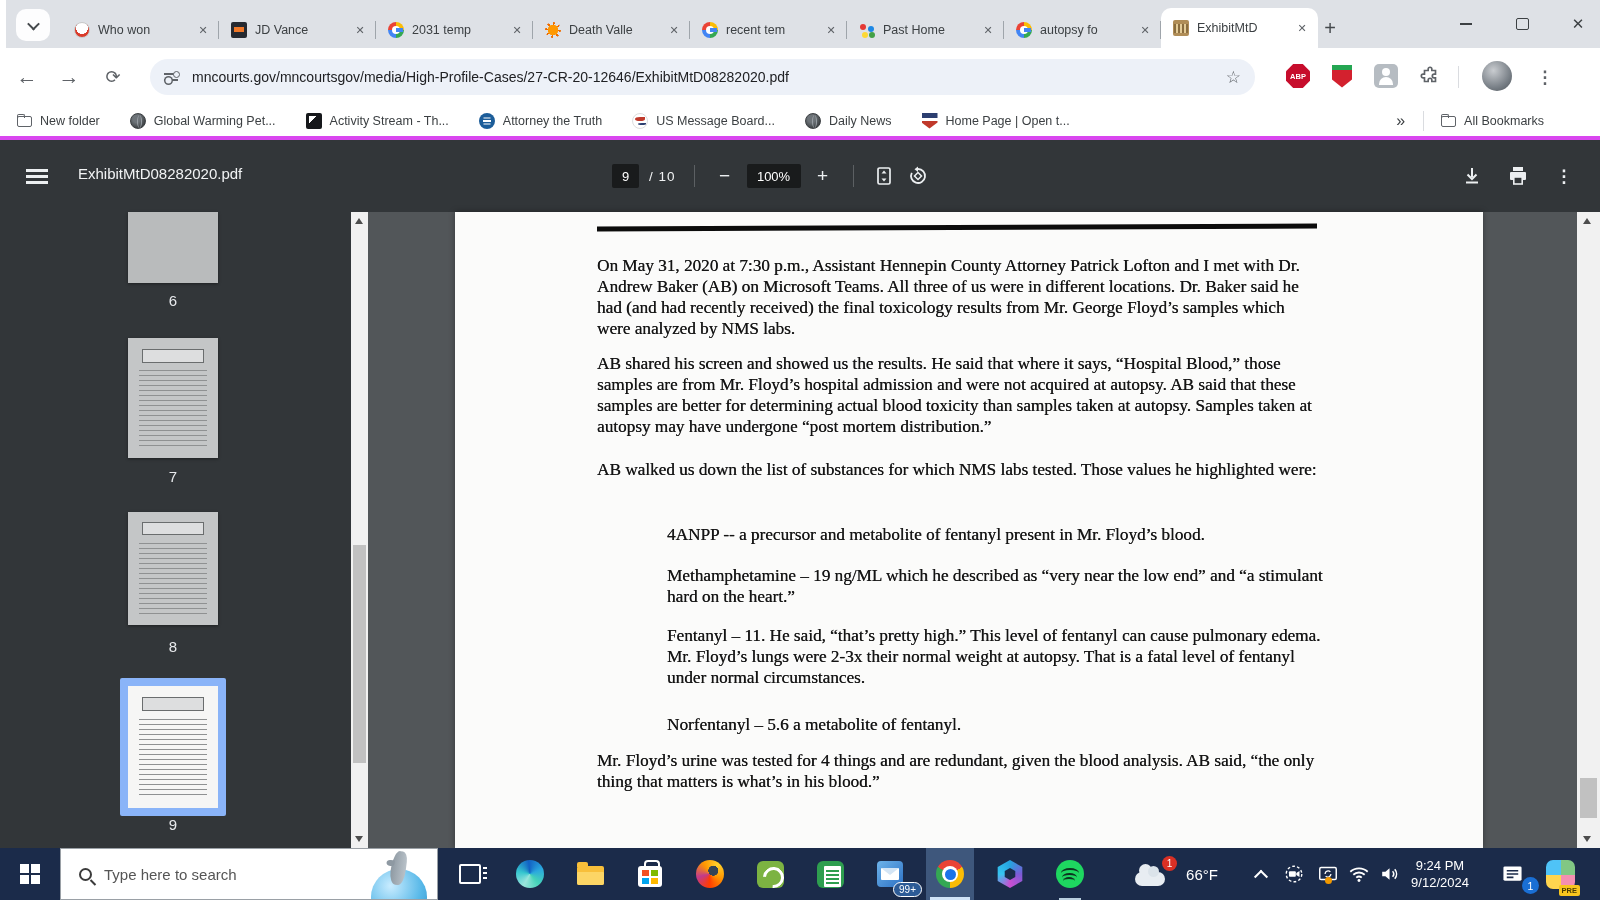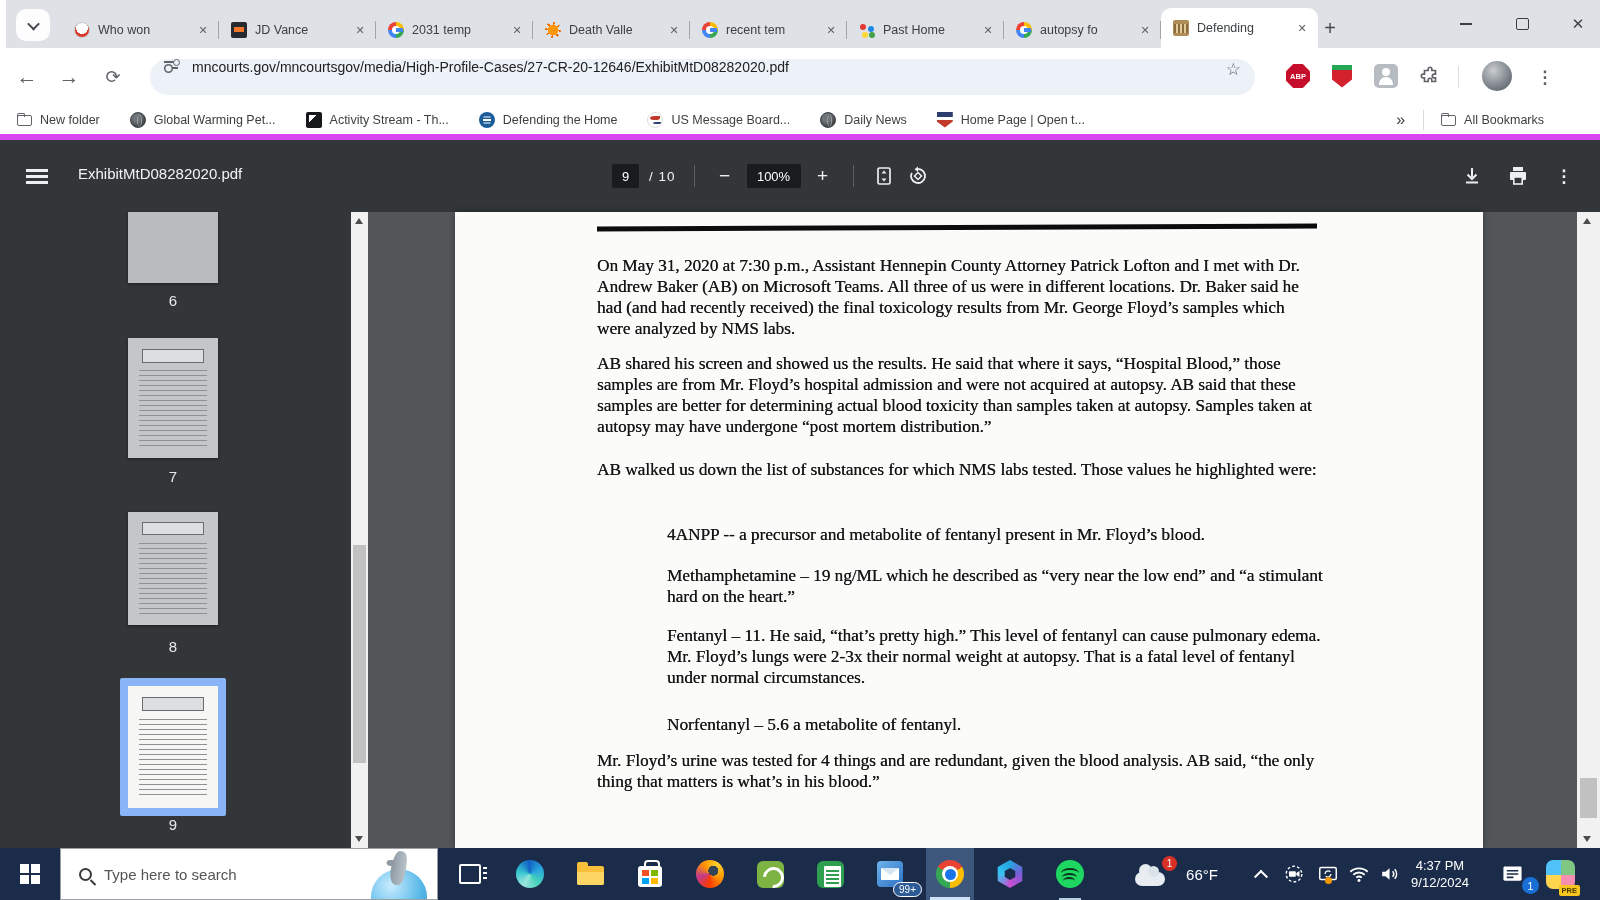--- a/index.html
+++ b/index.html
@@ -31,40 +31,40 @@
 .newtab::before{content:"+"}
 .wincontrols{position:absolute;right:0;top:0;height:48px;display:flex}
 .wc{width:56px;height:48px;display:flex;align-items:center;justify-content:center;color:#3c4043}
 .wc-min::before{content:"";width:12px;height:2px;background:#3c4043}
 .wc-max::before{content:"";width:11px;height:10px;border:1.6px solid #3c4043;border-radius:2px}
 .wc-close::before{content:"✕";font-size:15px}
 
 
 .navbar{position:absolute;left:0;top:48px;width:1600px;height:57px;background:#fff}
 .navbtn{position:absolute;top:12px;width:34px;height:34px;display:flex;align-items:center;justify-content:center;color:#5f6368;font-size:21px}
-.omnibox{position:absolute;left:150px;top:11px;width:1105px;height:36px;background:#edf1f8;border-radius:18px;display:flex;align-items:flex-start;padding:0 14px}
+.omnibox{position:absolute;left:150px;top:11px;width:1105px;height:36px;background:#edf1f8;border-radius:18px;display:flex;align-items:center;padding:0 14px}
 .tune{width:16px;height:12px;position:relative;flex:0 0 16px}
 .tune::before{content:"";position:absolute;left:0;top:2px;width:14px;height:2px;background:#5f6368;box-shadow:0 6px 0 #5f6368}
 .tune::after{content:"";position:absolute;left:9px;top:0;width:5px;height:5px;border-radius:50%;background:#edf1f8;border:1.5px solid #5f6368;box-shadow:-8px 6px 0 -0.5px #edf1f8,-8px 6px 0 1px #5f6368}
 .url{flex:1;font-size:14px;color:#202124;margin-left:12px;white-space:nowrap;overflow:hidden}
 .star{color:#5f6368;font-size:17px}
 .star::before{content:"☆"}
 .ext{position:absolute;top:13px;width:30px;height:30px;display:flex;align-items:center;justify-content:center}
 .abp{width:24px;height:24px;background:#c70d2c;border-radius:3px;clip-path:polygon(30% 0,70% 0,100% 30%,100% 70%,70% 100%,30% 100%,0 70%,0 30%);display:flex;align-items:center;justify-content:center;color:#fff;font-size:7.5px;font-weight:bold}
 .shield-red{width:20px;height:23px;background:linear-gradient(180deg,#24a652 0 5px,#d3212e 5px);clip-path:polygon(0 0,100% 0,100% 65%,50% 100%,0 65%)}
 .person-ic{width:24px;height:24px;background:#b6bcc2;border-radius:5px;position:relative}
 .person-ic::before{content:"";position:absolute;left:8px;top:4px;width:8px;height:8px;border-radius:50%;background:#fff}
 .person-ic::after{content:"";position:absolute;left:5px;top:13px;width:14px;height:8px;border-radius:7px 7px 0 0;background:#fff}
 .navdiv{position:absolute;top:18px;width:1px;height:22px;background:#dadce0}
 .avatar{position:absolute;left:1482px;top:13px;width:30px;height:30px;border-radius:50%;background:radial-gradient(circle at 38% 32%,#c9ccd0,#787f86 62%,#4c5258)}
 .kebab{color:#5f6368;font-size:17px;font-weight:bold}
 .kebab::before{content:"⋮"}
 
 
-.bookmarks{position:absolute;left:0;top:105px;width:1600px;height:35px;background:#fff;border-bottom:6px solid #d946ef;display:flex;align-items:center;padding:0 16px}
+.bookmarks{position:absolute;left:0;top:105px;width:1600px;height:35px;background:#fff;border-bottom:4px solid #d946ef;display:flex;align-items:center;padding:0 16px}
 .bm{display:flex;align-items:center;gap:8px;margin-right:30px}
 .bm-label{font-size:12.5px;color:#3c4043;white-space:nowrap}
 .bm-ic{width:16px;height:16px;position:relative;flex:0 0 16px}
 .bm-folder::before{content:"";position:absolute;left:1px;top:3px;width:13px;height:9px;border:1.6px solid #5f6368;border-radius:2px}
 .bm-folder::after{content:"";position:absolute;left:1px;top:1px;width:6px;height:3px;border:1.6px solid #5f6368;border-bottom:none;border-radius:2px 2px 0 0}
 .bm-globe{border-radius:50%;background:radial-gradient(circle at 40% 35%,#6d7378 30%,#3c4043 75%);border:1px solid #3c4043}
 .bm-globe::after{content:"";position:absolute;left:6px;top:1px;width:3px;height:13px;border-radius:50%;border:1px solid #9aa0a6;border-top:none;border-bottom:none}
 .bm-photo{background:#16181b;border-radius:2px}
 .bm-photo::after{content:"";position:absolute;left:3px;top:3px;width:9px;height:10px;background:linear-gradient(135deg,#fff 0 40%,#16181b 41%)}
 .bm-scales{border-radius:50%;background:#1c5d99;display:flex;align-items:center;justify-content:center}
@@ -208,21 +208,21 @@
     <span class="tab-title">Past Home</span>
     <span class="tab-close"></span>
   </div>
   <div class="tab" style="left:998px">
     <span class="fav fav-g"></span>
     <span class="tab-title">autopsy fo</span>
     <span class="tab-close"></span>
   </div>
   <div class="tab active" style="left:1155px">
     <span class="fav fav-court"></span>
-    <span class="tab-title">Defending</span>
+    <span class="tab-title">ExhibitMtD</span>
     <span class="tab-close"></span>
   </div>
 
   <div class="newtab"></div>
   <div class="wincontrols">
     <div class="wc wc-min"></div>
     <div class="wc wc-max"></div>
     <div class="wc wc-close"></div>
   </div>
 </div>
@@ -265,21 +265,21 @@
   <div class="bm">
       <span class="bm-ic bm-globe"></span>
       <span class="bm-label">Global Warming Pet...</span>
     </div>
   <div class="bm">
       <span class="bm-ic bm-photo"></span>
       <span class="bm-label">Activity Stream - Th...</span>
     </div>
   <div class="bm">
       <span class="bm-ic bm-scales"></span>
-      <span class="bm-label">Defending the Home</span>
+      <span class="bm-label">Attorney the Truth</span>
     </div>
   <div class="bm">
       <span class="bm-ic bm-eagle"></span>
       <span class="bm-label">US Message Board...</span>
     </div>
   <div class="bm">
       <span class="bm-ic bm-globe"></span>
       <span class="bm-label">Daily News</span>
     </div>
   <div class="bm">
@@ -466,21 +466,21 @@
   </div>
   <div class="tray-item" style="left:1374px;width:32px">
     <svg width="22" height="22" viewBox="0 0 24 24">
         <path d="M3.5 9.5v5h3.5l4.5 3.8V5.7L7 9.5H3.5z" fill="#fff"></path>
         <path d="M14.8 9a4.5 4.5 0 0 1 0 6" stroke="#fff" stroke-width="1.7" fill="none"></path>
         <path d="M17.2 6.8a8 8 0 0 1 0 10.4" stroke="#fff" stroke-width="1.7" fill="none"></path>
       </svg>
   </div>
   <div class="tray-item" style="left:1398px;width:84px">
     <div class="clockblk">
-      <div>4:37 PM</div>
+      <div>9:24 PM</div>
       <div>9/12/2024</div>
     </div>
   </div>
   <div class="tray-item" style="left:1492px;width:40px">
     <svg width="23" height="21" viewBox="0 0 24 22">
         <rect x="2.5" y="2.5" width="19" height="15" rx="1.5" fill="#fff"></rect>
         <path d="M6 7h12M6 10.5h12M6 14h7" stroke="#1b2b4a" stroke-width="1.6"></path>
       </svg>
     <span class="badge-blue">1</span>
   </div>

